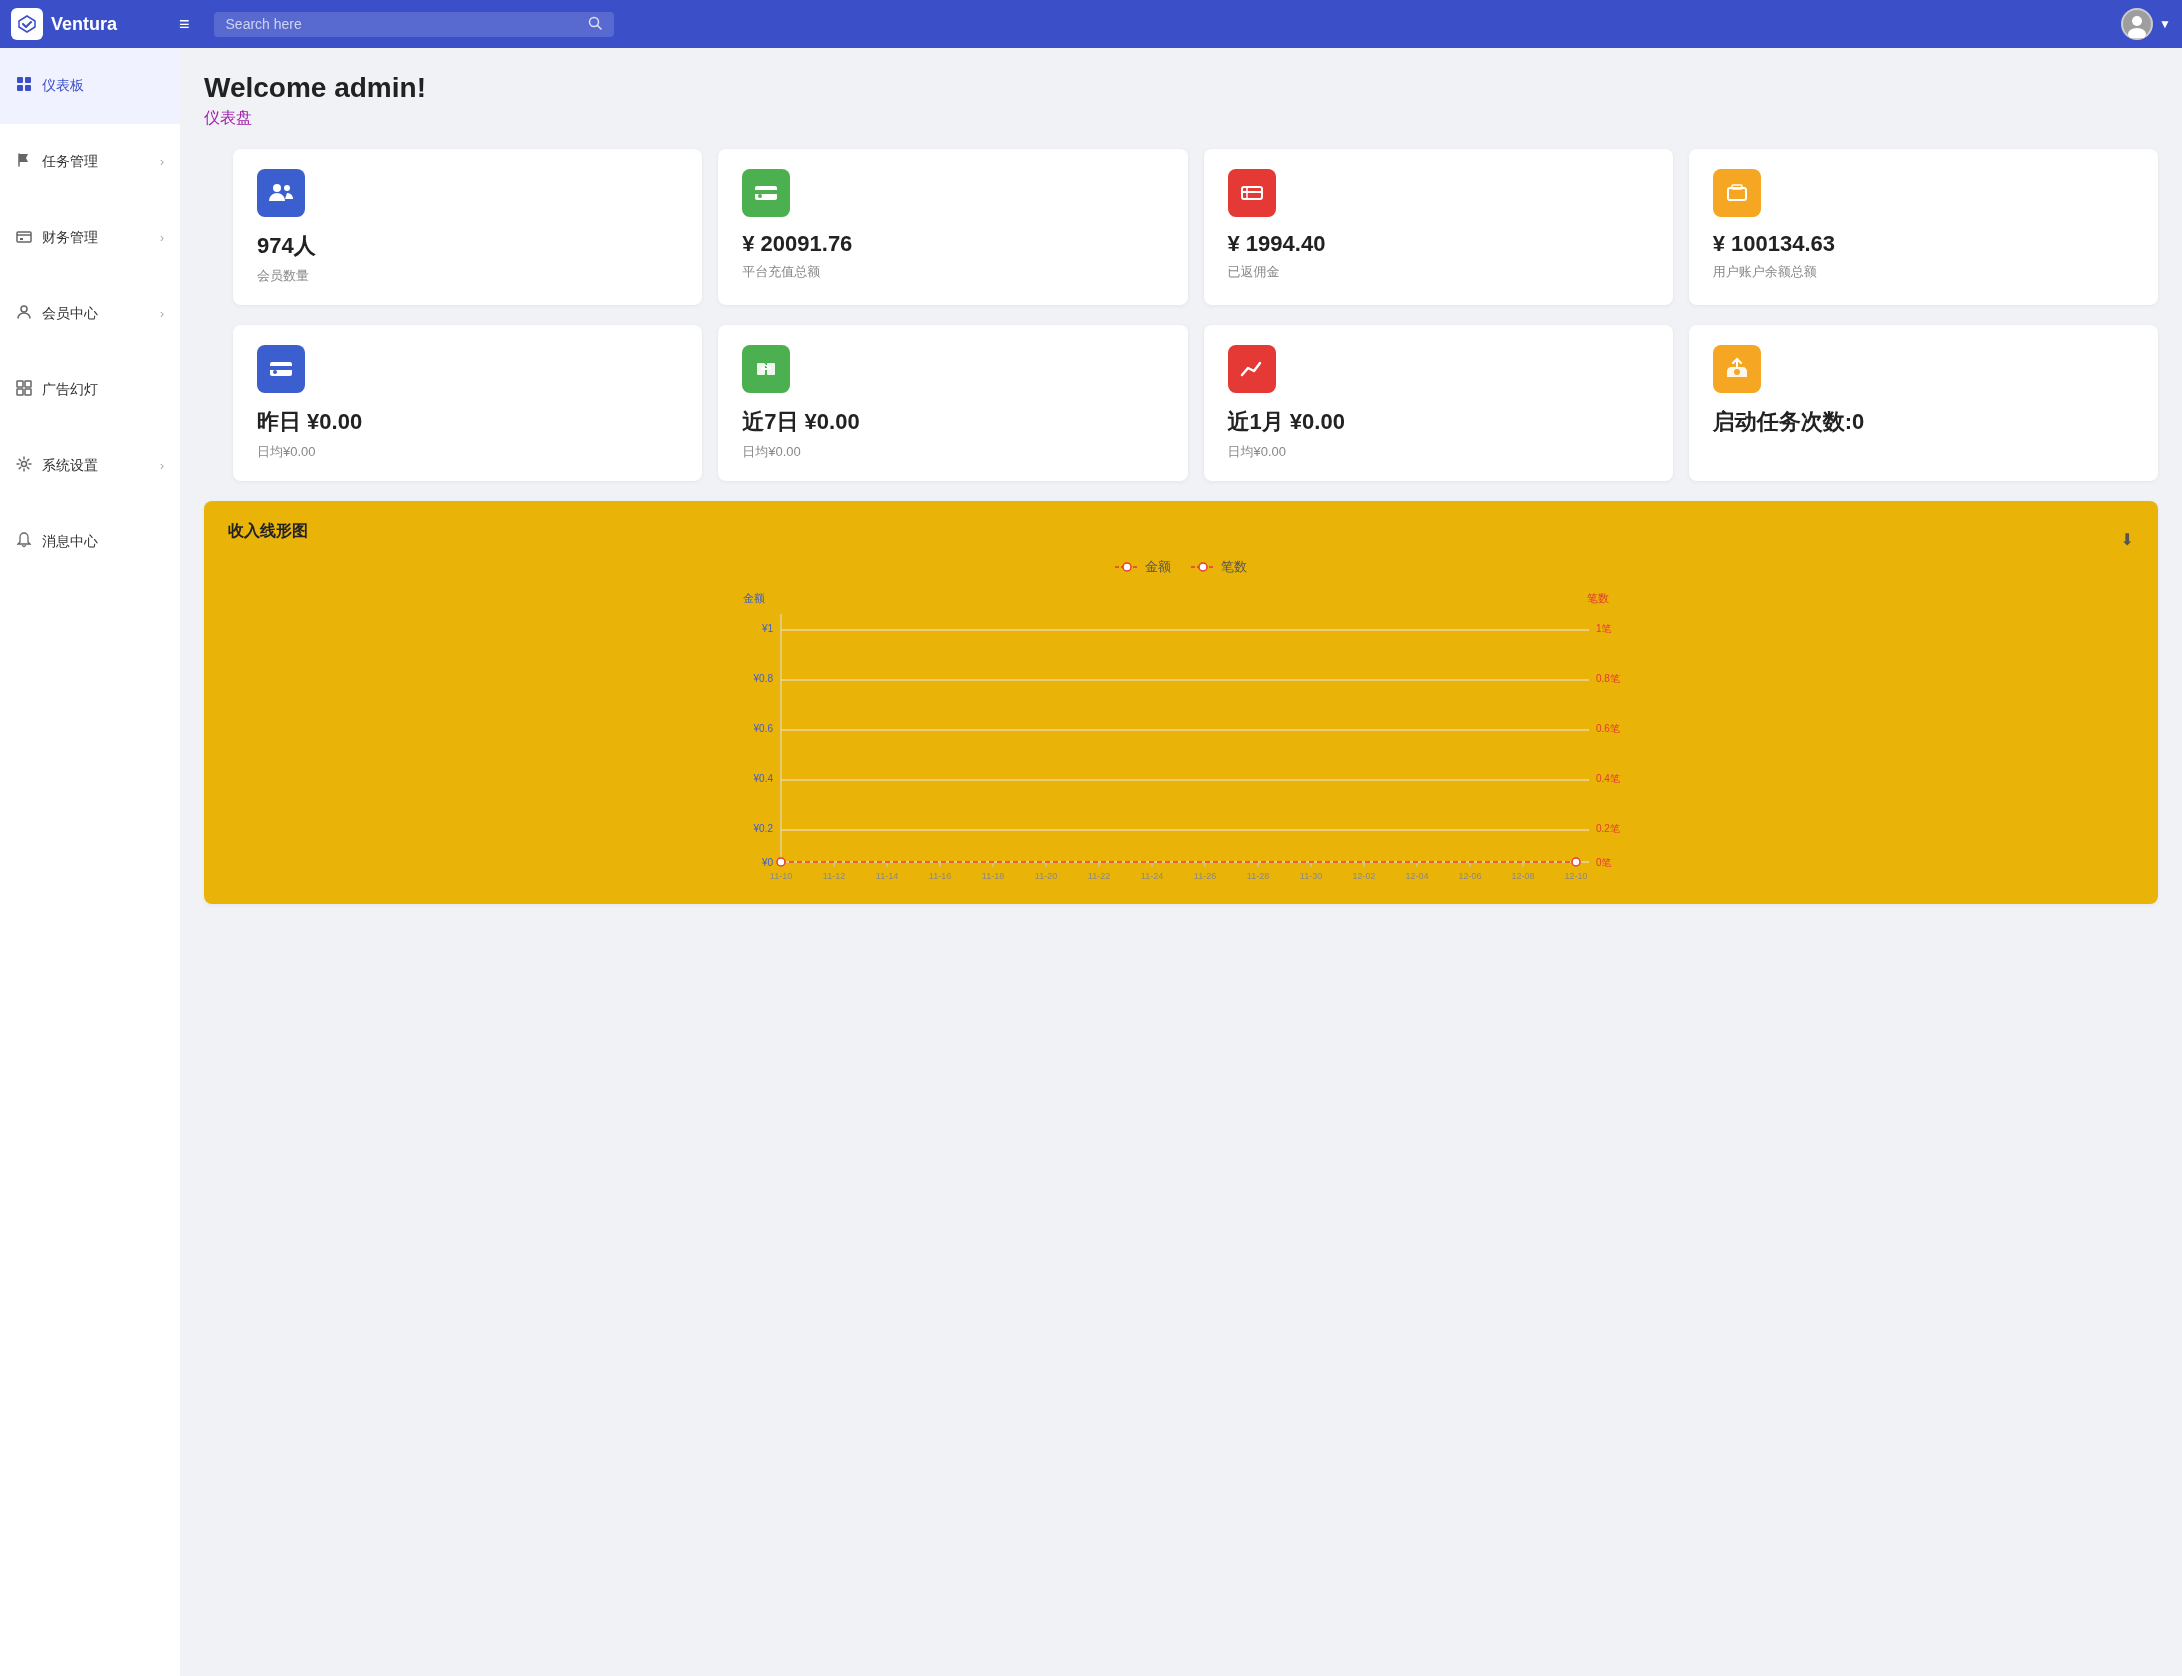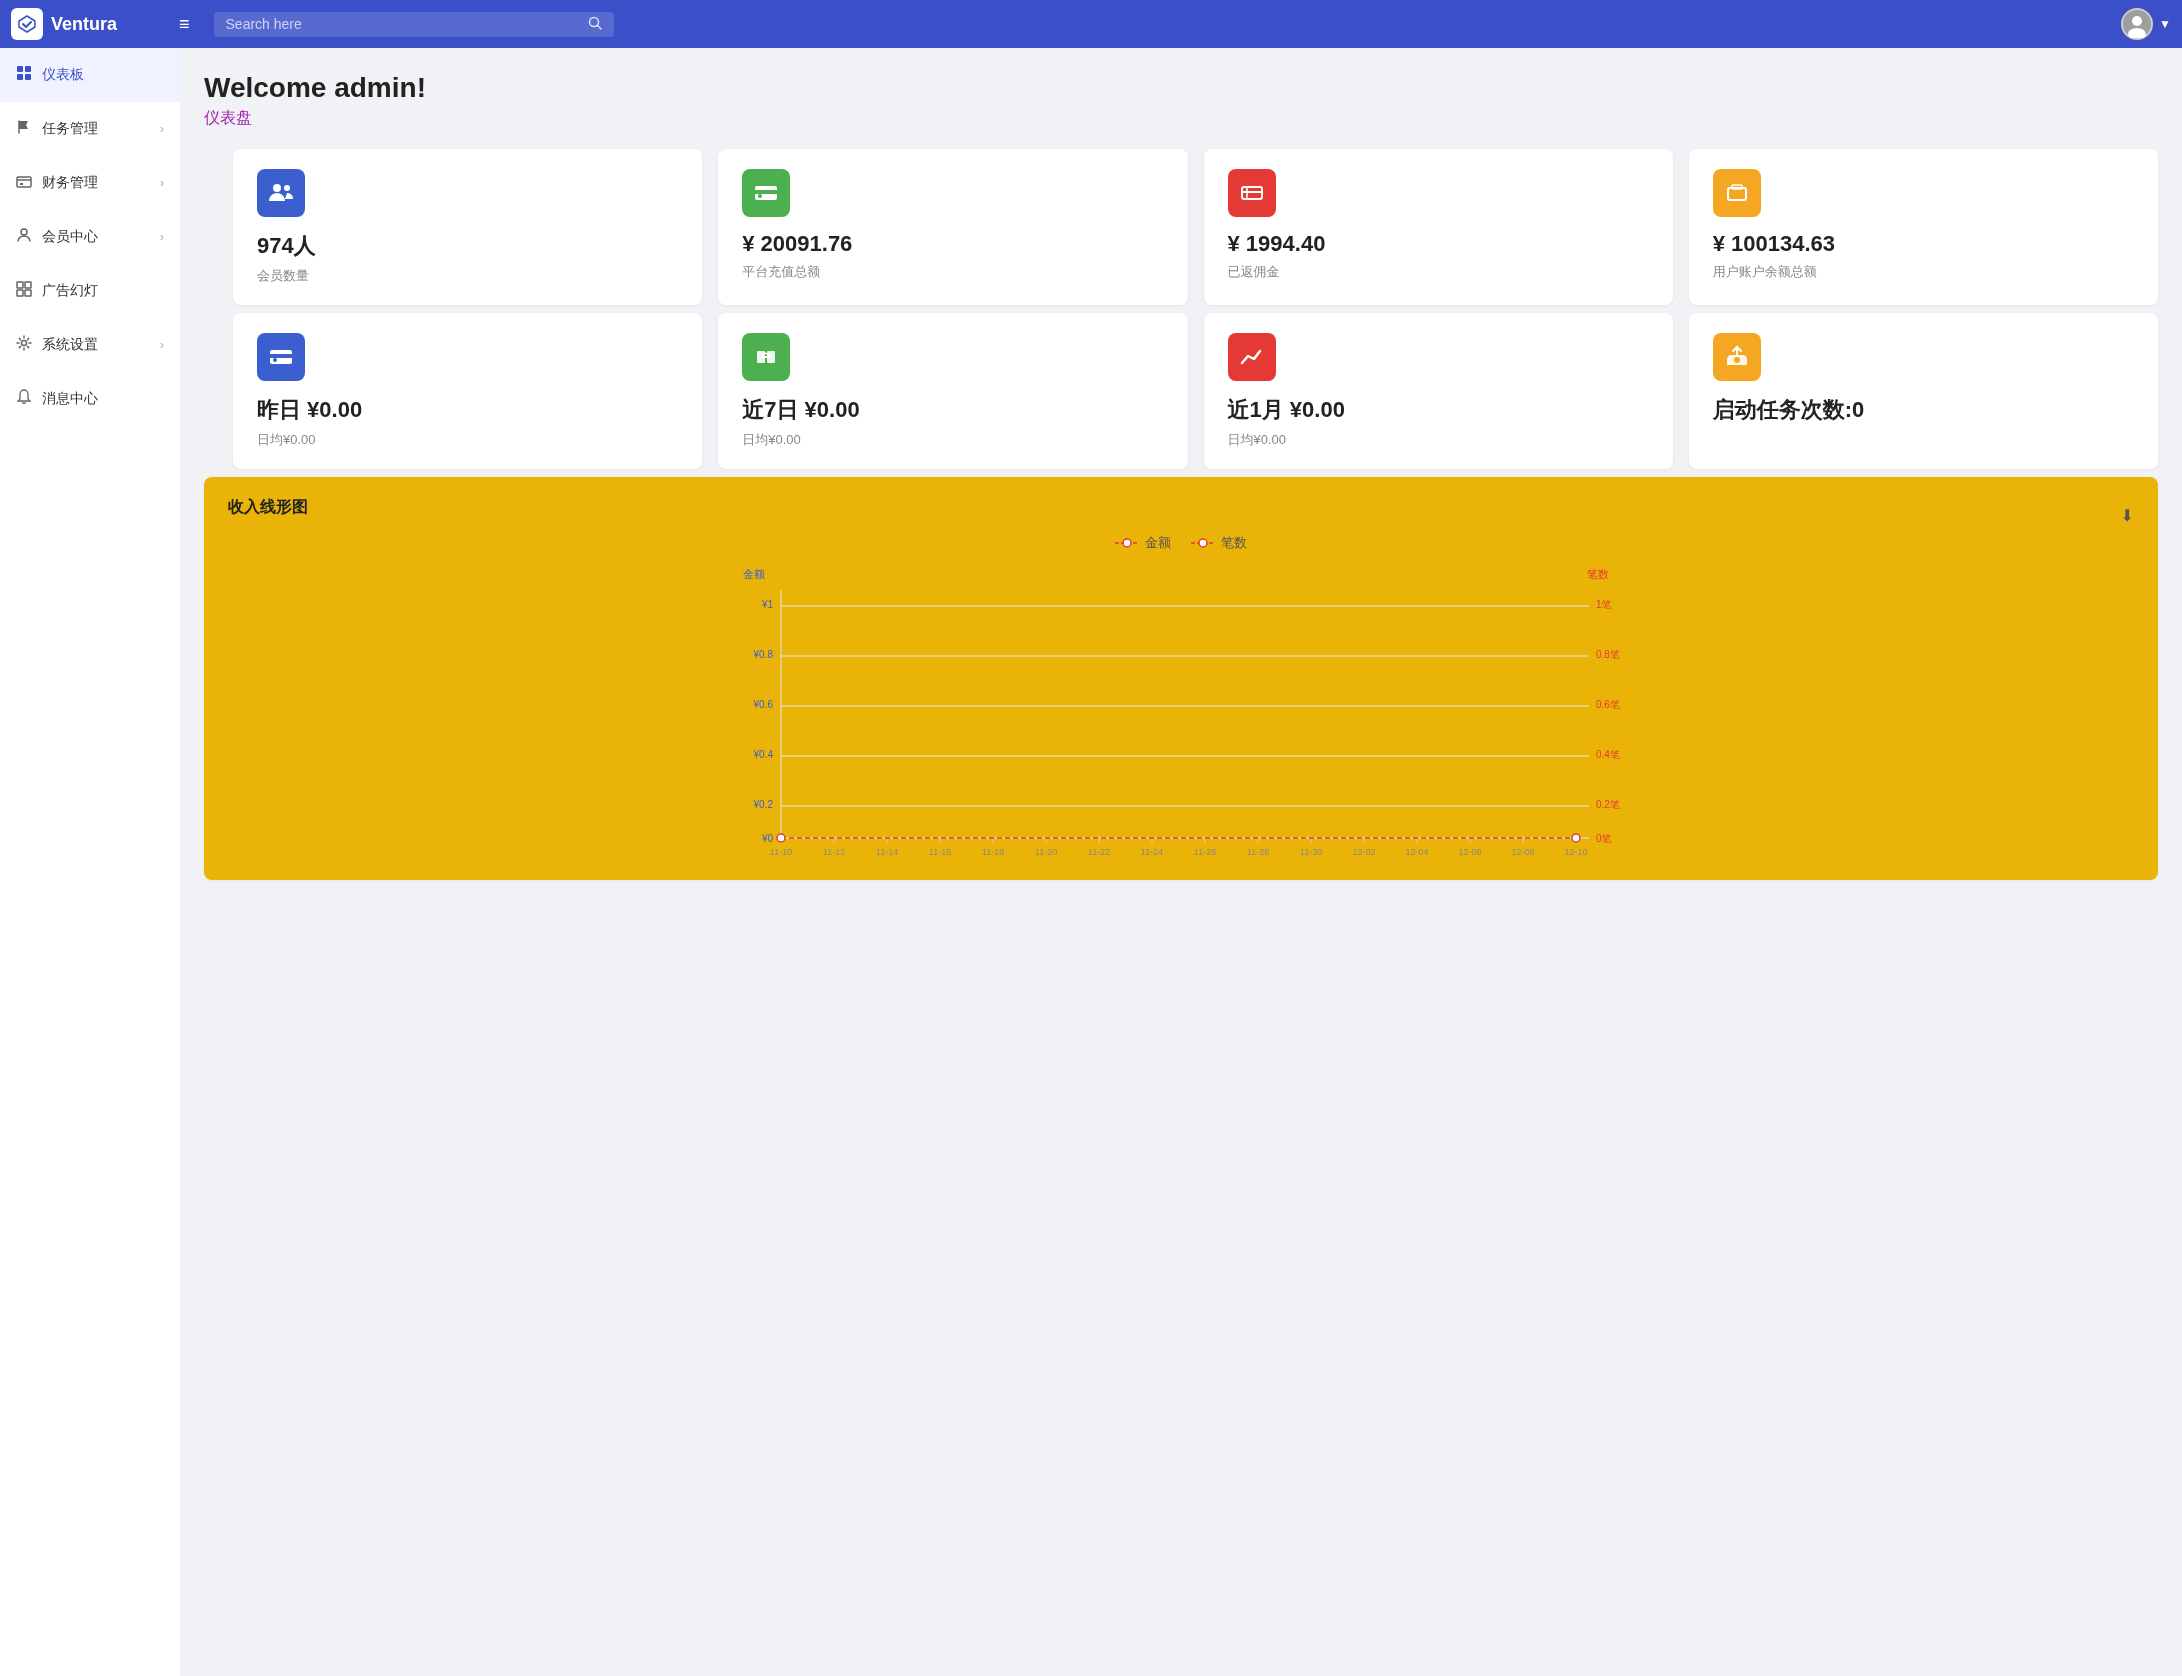--- a/index.html
+++ b/index.html
@@ -93,21 +93,21 @@
     .sidebar {
       width: 180px;
       background: white;
       flex-shrink: 0;
       overflow-y: auto;
       box-shadow: 1px 0 4px rgba(0,0,0,0.06);
     }
     .sidebar-item {
       display: flex;
       align-items: center;
-      padding: 17px 16px;
+      padding: 28px 16px;
       cursor: pointer;
       font-size: 14px;
       color: #333;
       gap: 10px;
       position: relative;
     }
     .sidebar-item.active { color: #3b4fc8; background: #f0f3ff; }
     .sidebar-item .item-icon { font-size: 16px; color: #666; }
     .sidebar-item.active .item-icon { color: #3b4fc8; }
     .sidebar-item .item-label { flex: 1; }
@@ -131,21 +131,21 @@
       font-size: 16px;
       color: #a21caf;
       margin-bottom: 20px;
     }
 
     
     .stats-grid {
       display: grid;
       grid-template-columns: repeat(4, 1fr);
       gap: 16px;
-      margin-bottom: 8px;
+      margin-bottom: 20px;
       padding-left: 29px;
     }
 
     .stat-card {
       background: white;
       border-radius: 8px;
       padding: 20px 24px;
       box-shadow: 0 1px 4px rgba(0,0,0,0.06);
     }
     .stat-icon-wrap {

